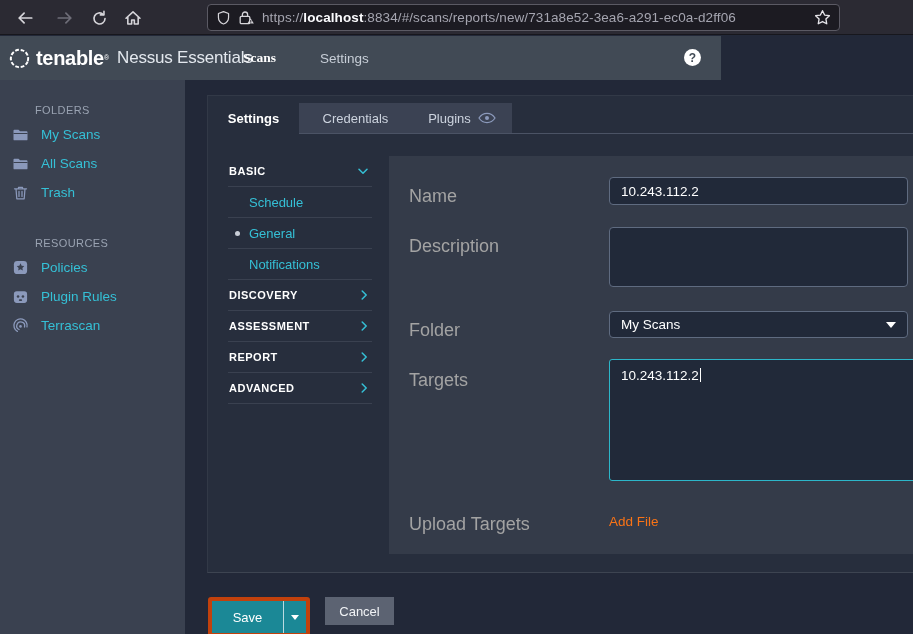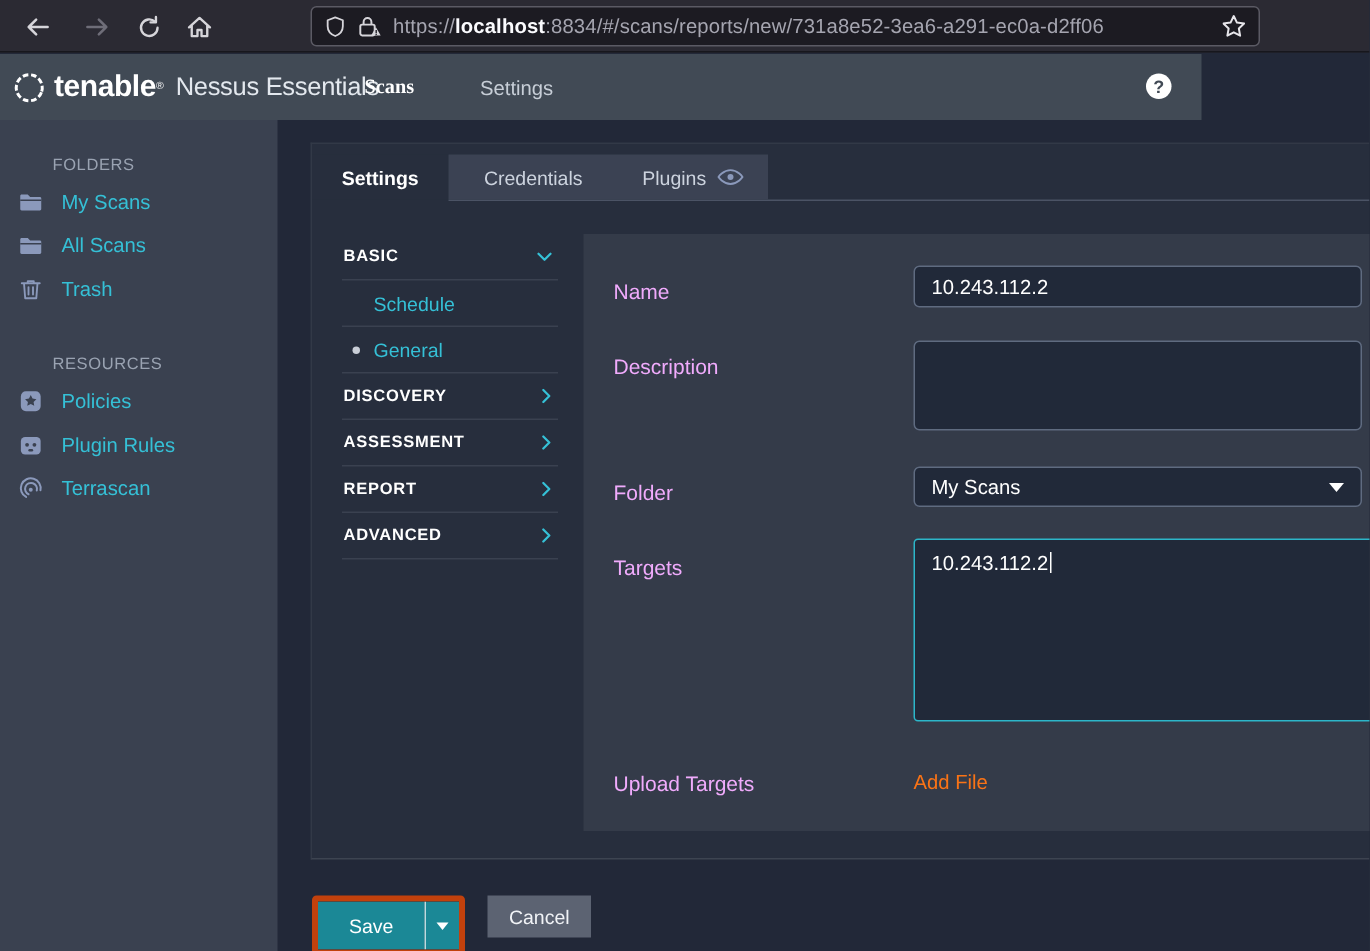--- a/index.html
+++ b/index.html
@@ -11,21 +11,21 @@
   #chrome { position:absolute; left:0; top:0; width:913px; height:35px; background:#2b2a33; border-bottom:1px solid #17171d; }
   .navbtn { position:absolute; top:5px; width:26px; height:26px; display:flex; align-items:center; justify-content:center; border-radius:4px; }
   .urlbar { position:absolute; left:207px; top:4px; width:633px; height:27px; background:#1c1b22; border:1px solid #5b5a64; border-radius:4px; display:flex; align-items:center; padding:0 8px; }
   .urlbar .icn { display:flex; align-items:center; margin-right:7px; }
   .url-text { flex:1; font-size:13.5px; white-space:nowrap; overflow:hidden; position:relative; letter-spacing:.1px; }
   .url-text .dim { color:#a5a5b0; }
   .url-text .host { color:#fbfbfe; font-weight:700; }
   .url-fade { position:absolute; right:24px; top:1px; width:46px; height:23px; background:linear-gradient(to right, rgba(28,27,34,0), #1c1b22 80%); pointer-events:none; }
 
   
-  #nessus-header { position:absolute; left:0; top:36px; width:801px; height:44px; background:#414a55; }
+  #nessus-header { position:absolute; left:0; top:36px; width:721px; height:44px; background:#414a55; }
   .brand { position:absolute; left:8px; top:0; height:44px; display:flex; align-items:center; }
   .brand-name { color:#ffffff; font-weight:700; font-size:20px; margin-left:5px; letter-spacing:-0.3px; }
   .brand-mark { color:#ffffff; font-size:7px; vertical-align:top; line-height:10px; }
   .brand-product { color:#e3e8ee; font-weight:400; font-size:17px; margin-left:8px; letter-spacing:-0.2px; }
   .hnav { position:absolute; top:0; height:44px; display:flex; align-items:center; font-size:13.5px; cursor:pointer; }
   .hnav.active { color:#ffffff; font-weight:700; }
   .hnav.idle { color:#c7ced7; }
   #hnav-scans { left:243px;font-family:Liberation Serif, serif; }
   #hnav-settings { left:320px; }
   .help-btn { position:absolute; right:20px; top:13px; width:17px; height:17px; border-radius:50%; background:#ffffff; color:#414a55; font-weight:700; font-size:12px; display:flex; align-items:center; justify-content:center; cursor:pointer; }
@@ -51,21 +51,21 @@
   .settings-nav { position:absolute; left:20px; top:60px; width:144px; }
   .nav-row { height:31px; display:flex; align-items:center; border-bottom:1px solid #3a4150; cursor:pointer; }
   .nav-section { color:#ffffff; font-size:11px; font-weight:700; letter-spacing:.5px; padding-left:1px; }
   .nav-chev { margin-left:auto; margin-right:4px; display:flex; align-items:center; }
   .nav-sub { padding-left:21px; position:relative; }
   .nav-sub .sub-label { color:#35c0d6; font-size:13px; }
   .bullet { position:absolute; left:7px; top:13px; width:5px; height:5px; border-radius:50%; background:#c9ced7; }
 
   
   .form-area { position:absolute; left:181px; top:60px; width:525px; height:398px; background:#343b49; }
-  .f-label { position:absolute; left:20px; font-size:14px; color:#f0abfc; }
+  .f-label { position:absolute; left:20px; font-size:18px; color:#a3a3a3; }
   .f-input { position:absolute; left:220px; width:299px; background:#212939; border:1px solid #5f6b80; border-radius:4px; color:#ffffff; font-size:13.5px; font-family:"Liberation Sans","DejaVu Sans",sans-serif; padding:0 11px; outline:none; }
   #name-input { top:21px; height:28px; }
   #desc-input { top:71px; height:60px; resize:none; padding-top:6px; }
   .f-select { position:absolute; left:220px; top:155px; width:299px; height:27px; background:#212939; border:1px solid #5f6b80; border-radius:4px; display:flex; align-items:center; padding:0 11px; color:#ffffff; font-size:13.5px; cursor:pointer; }
   .caret { width:0; height:0; border-left:5px solid transparent; border-right:5px solid transparent; border-top:6px solid #ffffff; margin-left:auto; }
   .targets-box { position:absolute; left:220px; top:203px; width:312px; height:122px; background:#212939; border:1px solid #2cb6c9; border-radius:3px; padding:8px 11px; color:#ffffff; font-size:13.5px; cursor:text; }
   .text-caret { display:inline-block; width:1px; height:14px; background:#ffffff; vertical-align:-2px; margin-left:1px; }
   .add-file { position:absolute; left:220px; top:358px; color:#f97316; font-size:13.5px; cursor:pointer; }
 
   
@@ -235,20 +235,23 @@
             </svg>
         </span>
       </div>
       <div class="nav-row nav-sub">
         <span class="sub-label">Schedule</span>
       </div>
       <div class="nav-row nav-sub">
         <span class="bullet"></span>
         <span class="sub-label">General</span>
       </div>
+      <div class="nav-row nav-sub">
+        <span class="sub-label">Notifications</span>
+      </div>
       <div class="nav-row">
         <span class="nav-section">DISCOVERY</span>
         <span class="nav-chev">
           <svg width="7" height="10" viewBox="0 0 7 10">
               <path d="M1.2 1l4 4-4 4" stroke="#35c0d6" stroke-width="1.5" fill="none" stroke-linecap="round" stroke-linejoin="round"></path>
             </svg>
         </span>
       </div>
       <div class="nav-row">
         <span class="nav-section">ASSESSMENT</span>

